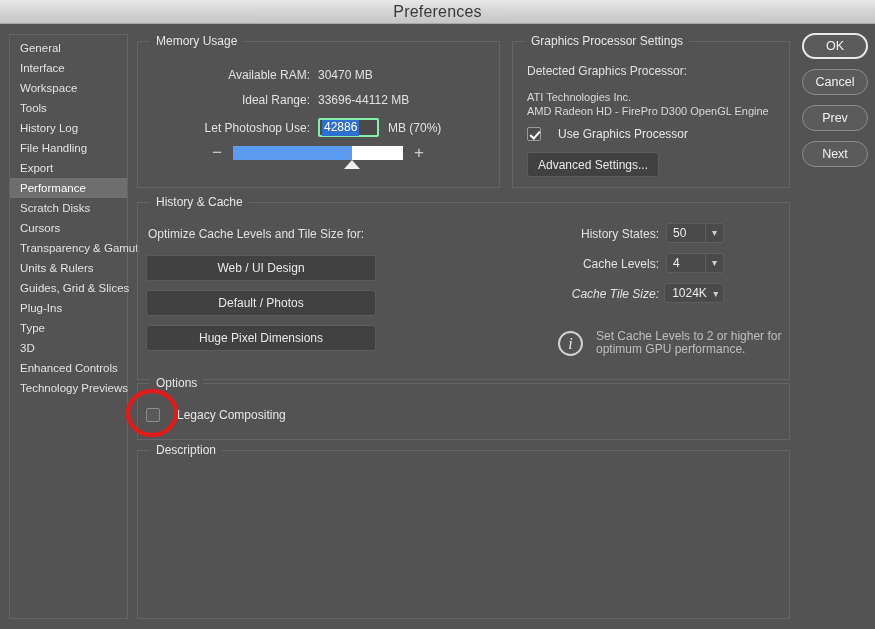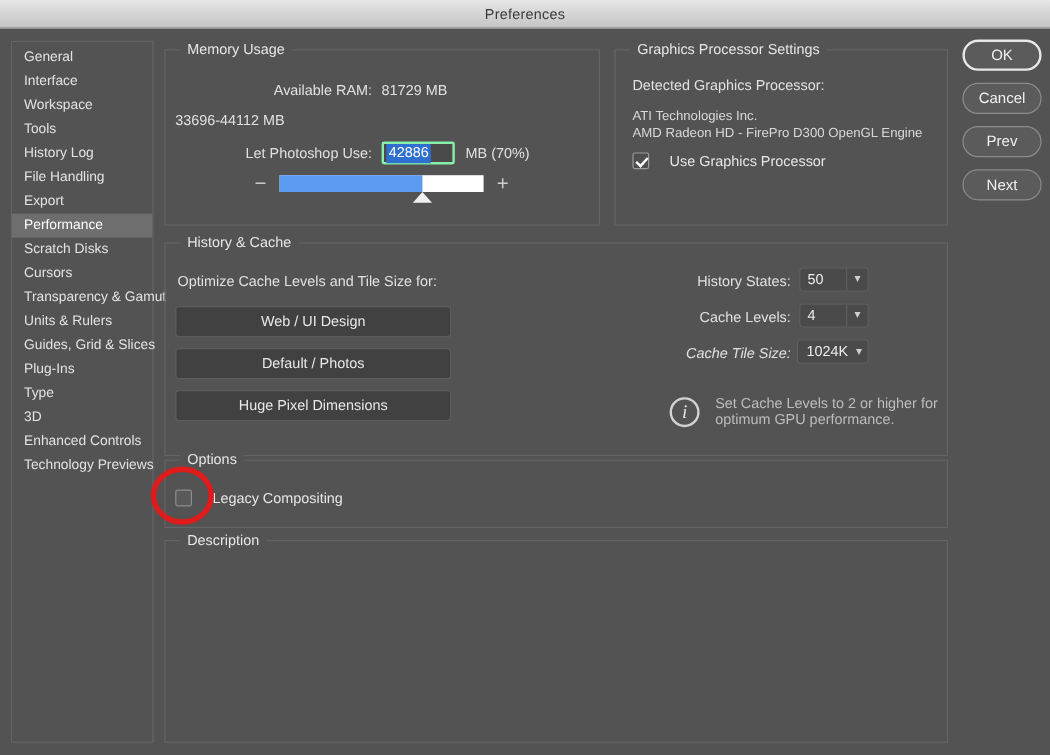--- a/index.html
+++ b/index.html
@@ -23,21 +23,21 @@
   .titlebar {
     height: 24px;
     width: 875px;
     background: linear-gradient(to bottom, #e8e8e8 0%, #d4d4d4 50%, #c6c6c6 100%);
     border-bottom: 1px solid #a8a8a8;
     display: flex;
     align-items: center;
     justify-content: center;
   }
   .titlebar-text {
-    font-size: 12px;
+    font-size: 16px;
     color: #3a3a3a;
     font-weight: normal;
     letter-spacing: 0.2px;
   }
 
   
   .dialog {
     position: absolute;
     top: 25px;
     left: 0;
@@ -325,24 +325,25 @@
       <div class="sidebar-item">3D</div>
       <div class="sidebar-item">Enhanced Controls</div>
       <div class="sidebar-item">Technology Previews</div>
     </div>
 
   <div class="group" style="left:137px; top:16px; width:363px; height:147px;">
     <span class="group-title">Memory Usage</span>
 
     <div class="row" style="left:0px; top:26px; width:345px;">
       <span class="lbl" style="width:172px;">Available RAM:</span>
-      <span class="val" style="margin-left:8px;">81729 MB</span>
+      <span class="val" style="margin-left:8px;">30470 MB</span>
     </div>
 
     <div class="row" style="left:0px; top:51px; width:345px;">
+      <span class="lbl" style="width:172px;">Ideal Range:</span>
       <span class="val" style="margin-left:8px;">33696-44112 MB</span>
     </div>
 
     <div class="row" style="left:0px; top:76px; width:345px;">
       <span class="lbl" style="width:172px;">Let Photoshop Use:</span>
       <span class="numfield" style="margin-left:8px;">
         <span class="sel">42886</span>
       </span>
       <span class="val" style="margin-left:9px;">MB (70%)</span>
     </div>
@@ -363,20 +364,23 @@
     <span class="lbl" style="position:absolute; left:14px; top:22px; text-align:left;">Detected Graphics Processor:</span>
 
     <span class="gpu-info" style="left:14px; top:48px;">ATI Technologies Inc.</span>
     <span class="gpu-info" style="left:14px; top:62px;">AMD Radeon HD - FirePro D300 OpenGL Engine</span>
 
     <div class="check-row" style="left:14px; top:85px;">
       <span class="cbox checked"></span>
       <span class="check-label">Use Graphics Processor</span>
     </div>
 
+    <div class="pushbtn" style="position:absolute; left:14px; top:110px; width:132px; height:25px;">
+      <span>Advanced Settings...</span>
+    </div>
   </div>
 
   <div class="group" style="left:137px; top:177px; width:653px; height:178px;">
     <span class="group-title">History &amp; Cache</span>
 
     <span class="lbl" style="position:absolute; left:10px; top:24px; text-align:left;">Optimize Cache Levels and Tile Size for:</span>
 
     <div class="pushbtn" style="position:absolute; left:8px; top:52px; width:230px; height:26px;text-align:center;">
       <span>Web / UI Design</span>
     </div>

